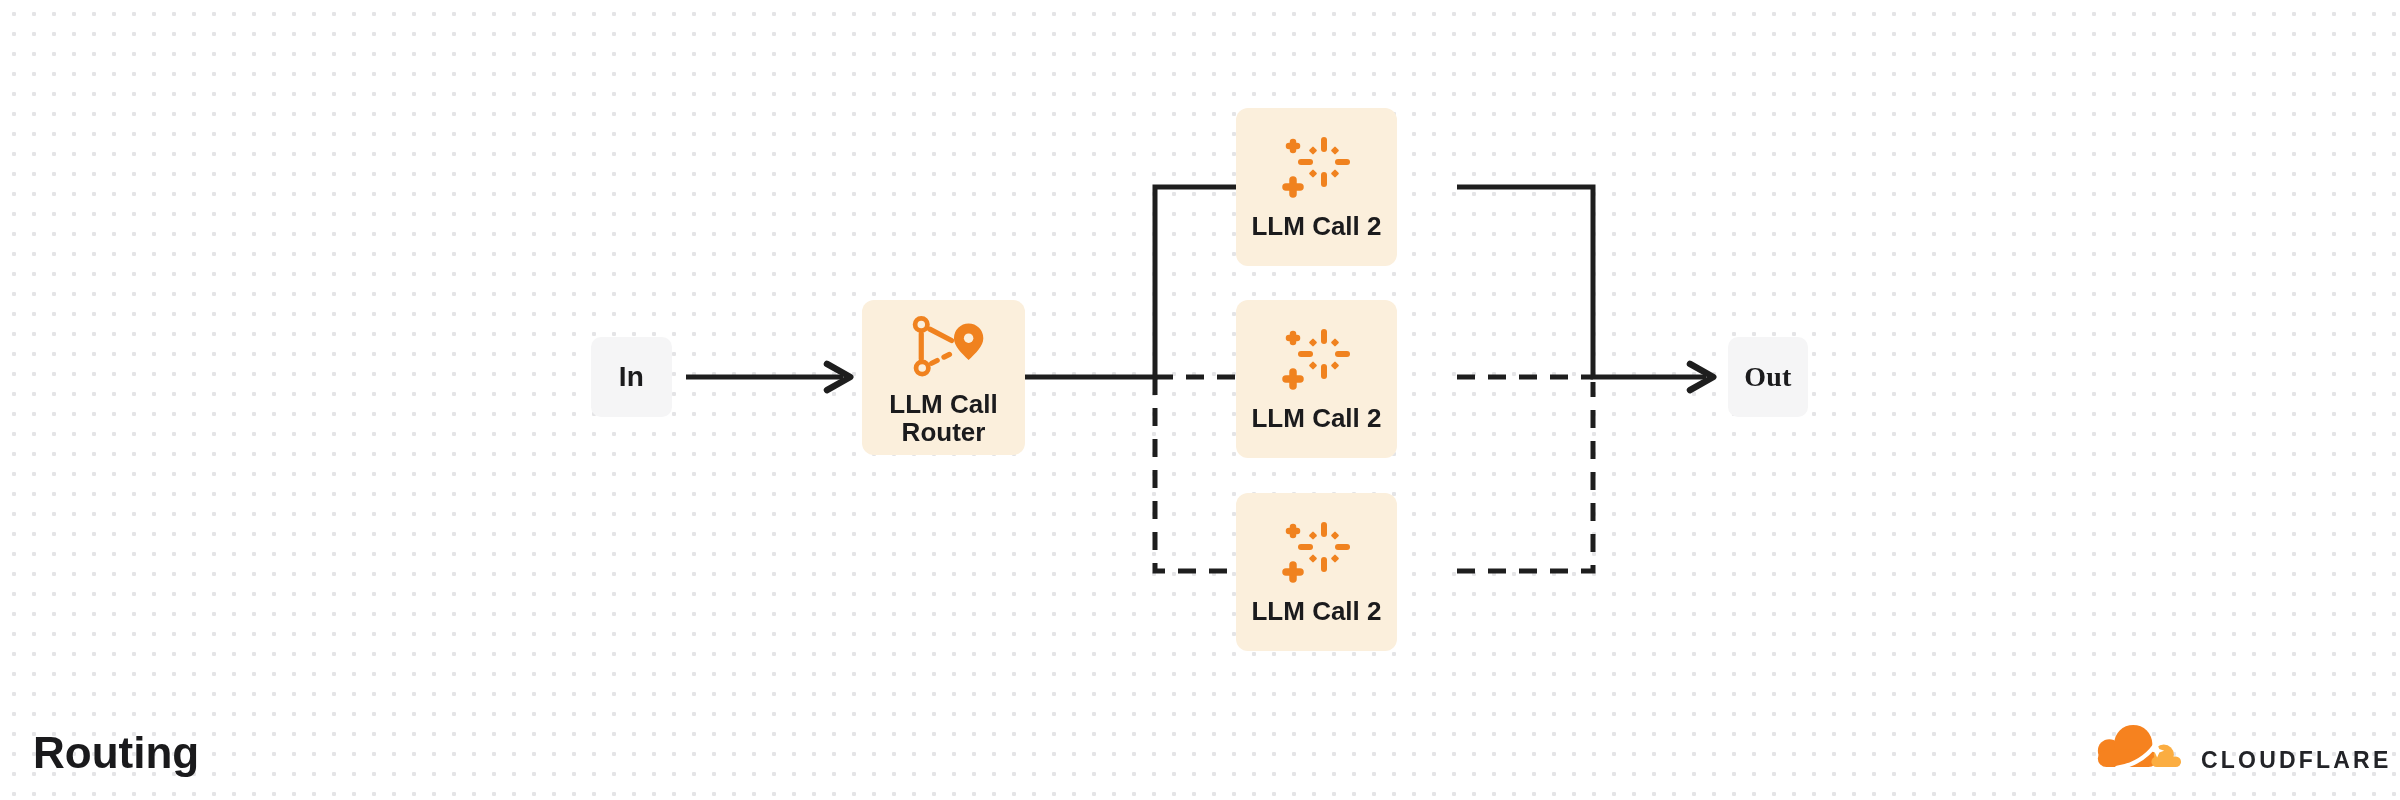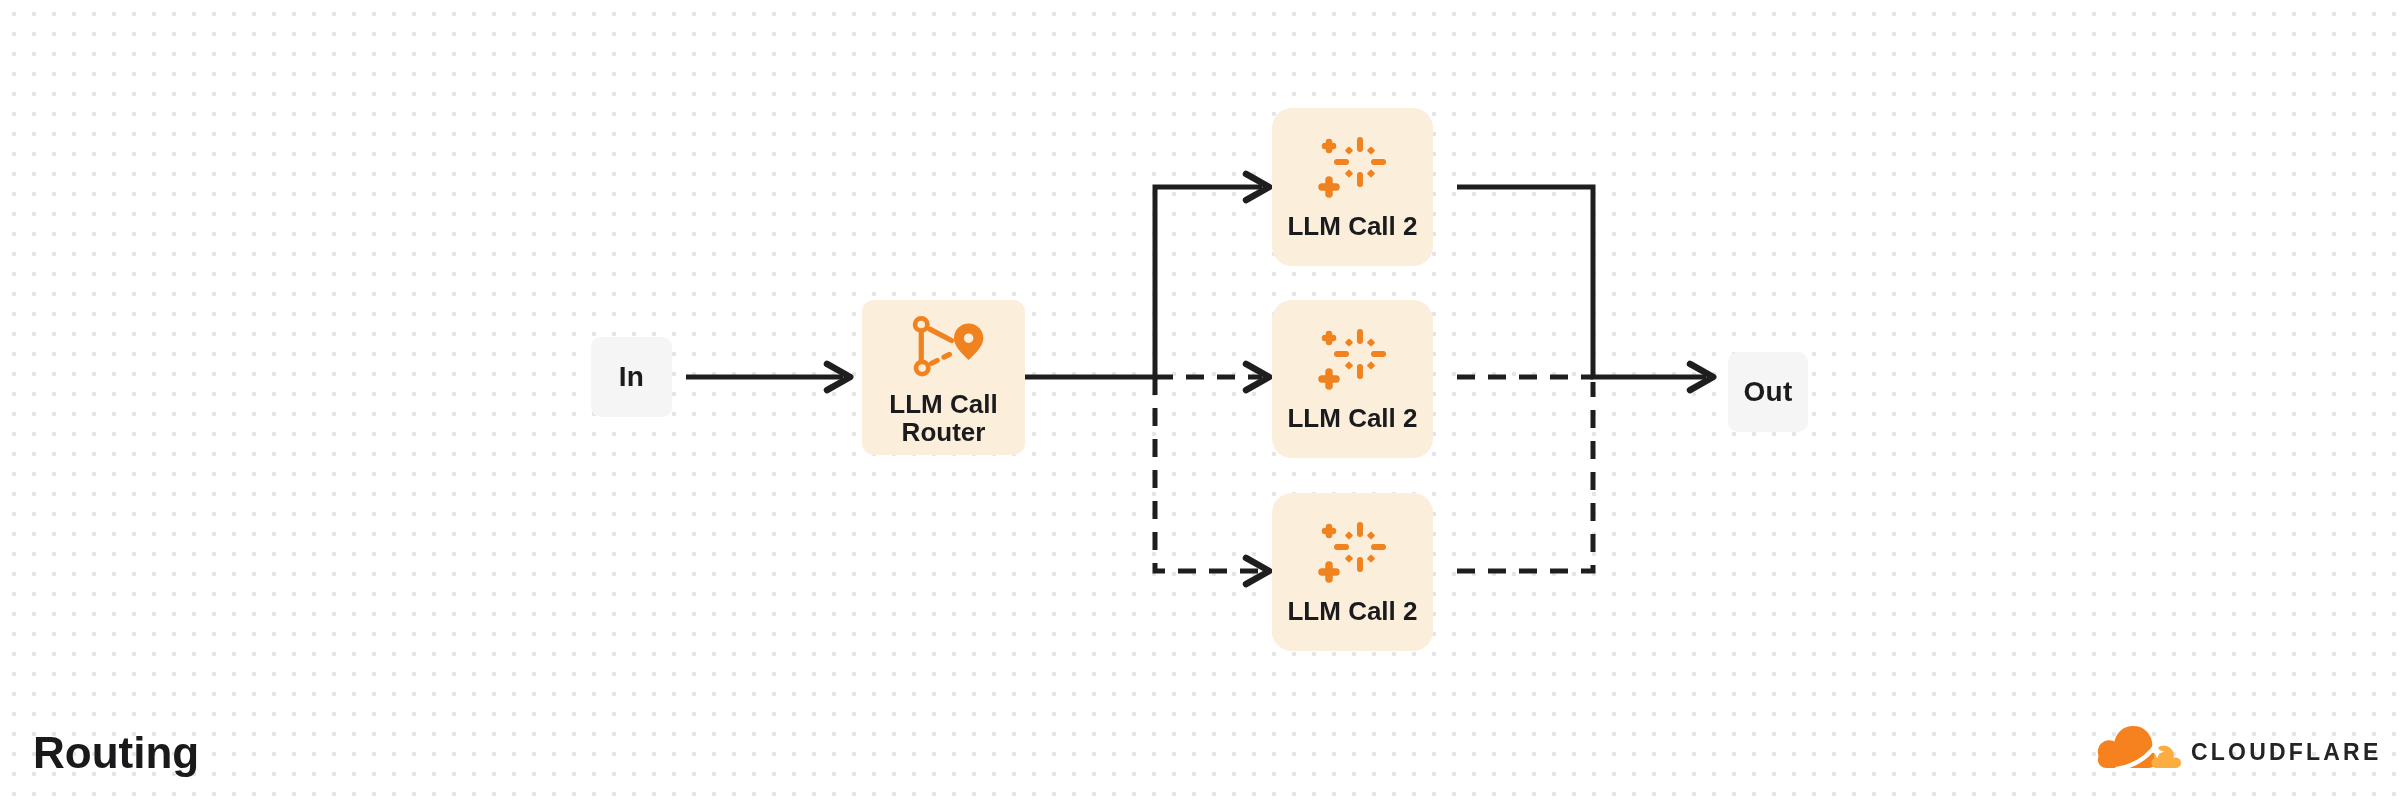--- a/index.html
+++ b/index.html
@@ -34,37 +34,37 @@
     box-sizing: border-box;
   }
   .card .icon-wrap { flex: 0 0 auto; display: flex; align-items: center; justify-content: center; }
   .card .card-label {
     text-align: center;
     font-size: 26px; font-weight: 700; line-height: 28px;
     padding: 0 6px;
   }
   .router-card { left: 862px; top: 300px; width: 163px; height: 155px; padding-top: 10px; }
   .router-card .icon-wrap { height: 80px; }
-  .call-card { left: 1272px; width: 161px; height: 158px; padding-top: 18px; border-radius: 20px; }
+  .call-card { left: 1236px; width: 161px; height: 158px; padding-top: 18px; }
   .call-card .icon-wrap { height: 78px; }
   .call-card .card-label { margin-top: 8px; }
   .call-top { top: 108px; }
   .call-mid { top: 300px; }
   .call-bot { top: 493px; }
 
   .caption {
     position: absolute;
     left: 33px; top: 728px;
     font-size: 44px; font-weight: 600; color: #1a1a1c;
   }
 
   .brand {
     position: absolute;
     left: 2094px; top: 722px; height: 52px;
-    display: flex; align-items: center; gap: 9px;
+    display: flex; align-items: flex-end; gap: 19px;
   }
   .brand .wordmark {
     font-size: 23px; font-weight: 800; letter-spacing: 3.2px;
     color: #232428; margin-top: 9px;
   }
 </style>
 </head>
 <body>
 
 <div class="canvas">
@@ -169,21 +169,21 @@
           <rect x="51" y="18.5" width="6" height="6" rx="1" transform="rotate(45 54 21.5)"></rect>
           <rect x="51" y="41.5" width="6" height="6" rx="1" transform="rotate(45 54 44.5)"></rect>
           <rect x="29" y="41.5" width="6" height="6" rx="1" transform="rotate(45 32 44.5)"></rect>
           <rect x="29" y="18.5" width="6" height="6" rx="1" transform="rotate(45 32 21.5)"></rect>
         </g>
       </svg>
     </span>
     <div class="card-label">LLM Call 2</div>
   </div>
 
-  <div class="io-node" style="left:1728px; top:352px; width:80px;">
+  <div class="io-node" style="left:1728px; top:337px; width:80px;font-family:Liberation Serif, serif;">
     <span>Out</span>
   </div>
 
   <div class="caption">Routing</div>
 
   <div class="brand">
     <span>
       <svg width="88" height="50" viewBox="0 0 92 52">
         <g fill="#f6821f">
           <circle cx="16" cy="32" r="12"></circle>

